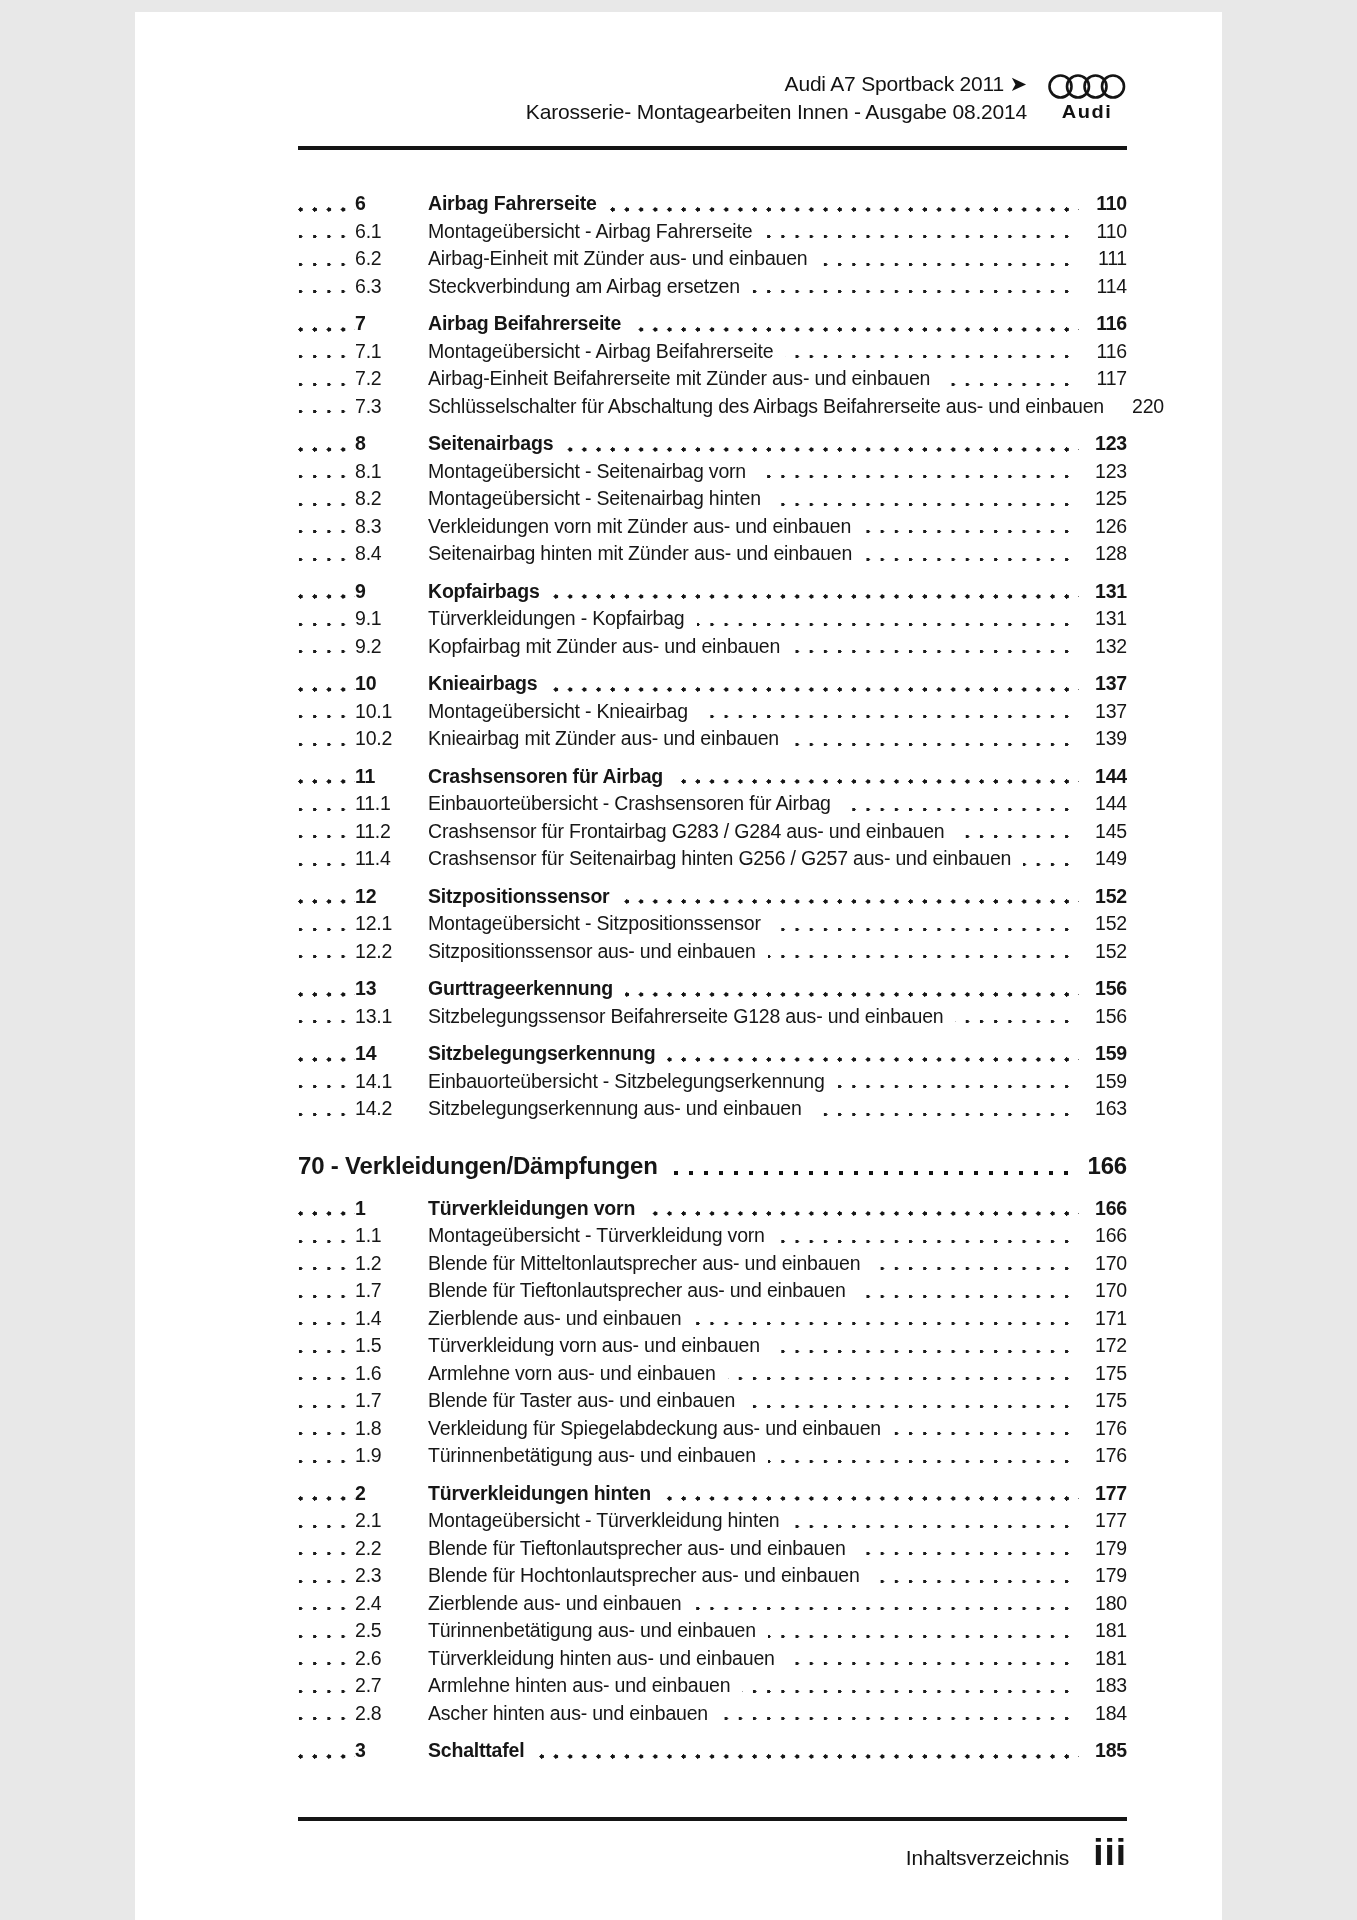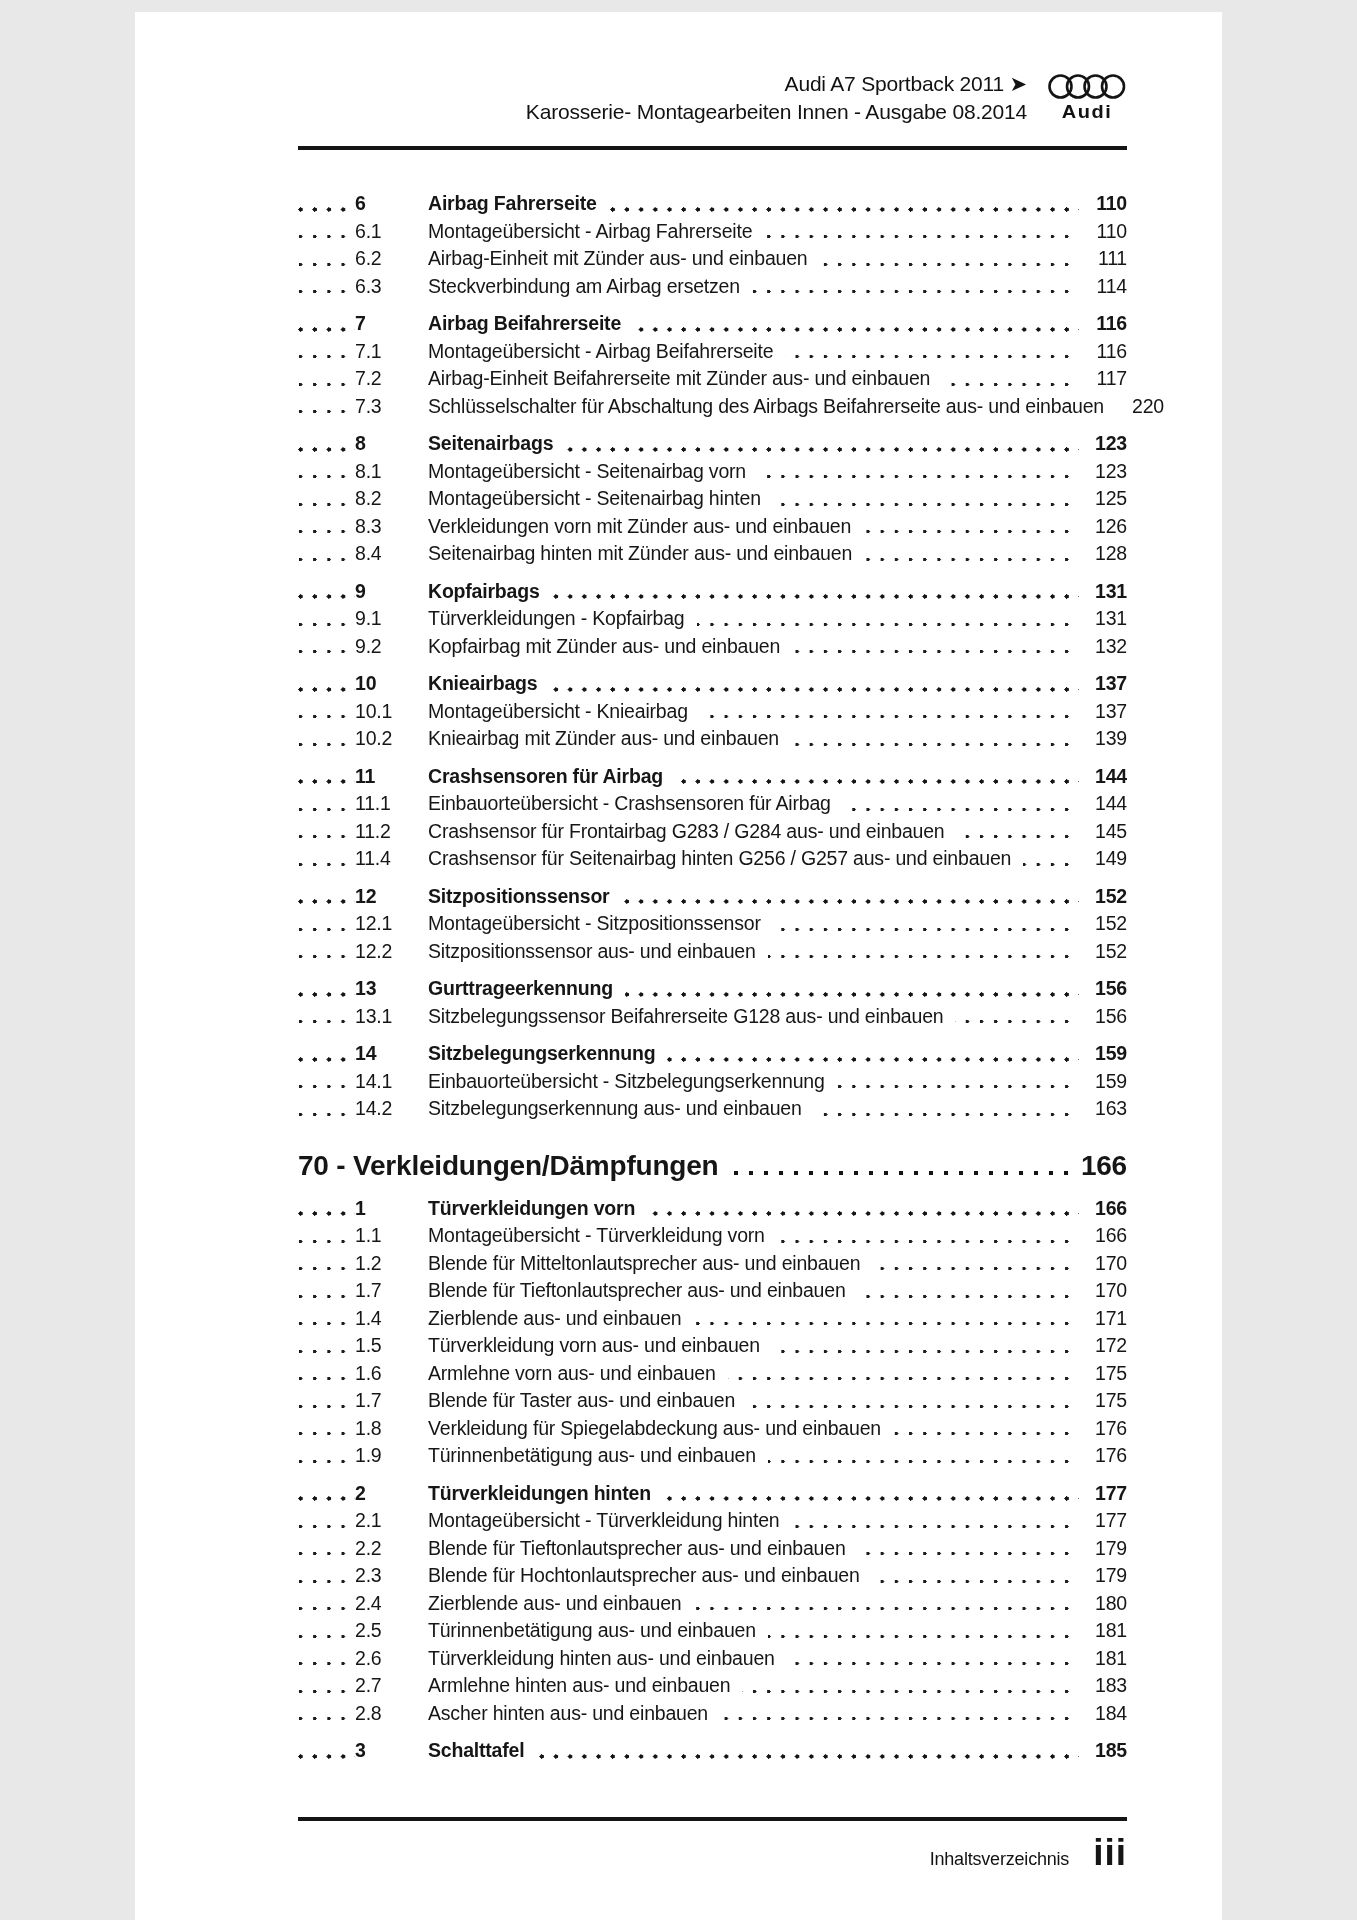--- a/index.html
+++ b/index.html
@@ -42,36 +42,36 @@
   .toc-row .spacer { flex:1 1 auto; background:transparent; }
   .toc-row .num { flex:0 0 73px; width:73px; }
   .toc-row .title { padding-right:12px; }
   .toc-row .pg { min-width:48px; text-align:right; padding-left:10px; }
   .toc-row.item, .toc-row.group { padding-left:57px; }
   .toc-row.group { font-weight:bold; margin-top:10px; }
   .toc-row.group::after {
     background-image:radial-gradient(circle at 2.5px 2.5px, #141414 2.0px, transparent 2.2px);
   }
   .toc-row.chapter {
-    font-weight:bold; font-size:28px; line-height:38px; min-height:38px;
+    font-weight:bold; font-size:24px; line-height:38px; min-height:38px;
     margin-top:24px; margin-bottom:4px; padding-left:0;
   }
   .toc-row.chapter::after {
     bottom:9px; height:6px;
     background-image:radial-gradient(circle at 3px 3px, #141414 2.3px, transparent 2.5px);
     background-size:15px 6px;
   }
   .toc-row.chapter .title { padding-right:14px; }
   .toc-row.chapter .pg { min-width:56px; }
   
   .footer {
     position:absolute; top:1820px; right:95px;
     display:flex; align-items:baseline; justify-content:flex-end;
   }
-  .footer-label { font-size:18px; color:#121212; }
+  .footer-label { font-size:21px; color:#121212; }
   .footer-page { font-size:37px; font-weight:bold; margin-left:24px; letter-spacing:1px; }
 </style>
 </head>
 <body>
 
 <div class="page">
 
   <div class="header">
     <div class="header-text">
       <div>Audi A7 Sportback 2011 ➤</div>

